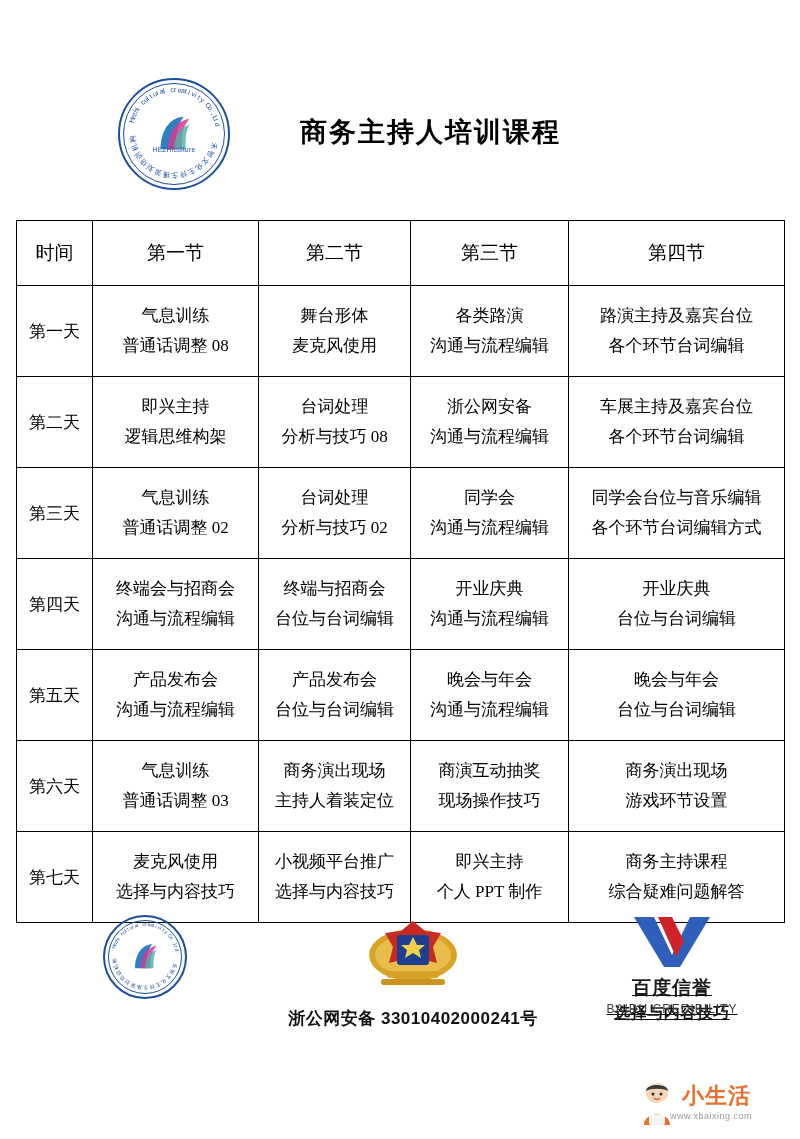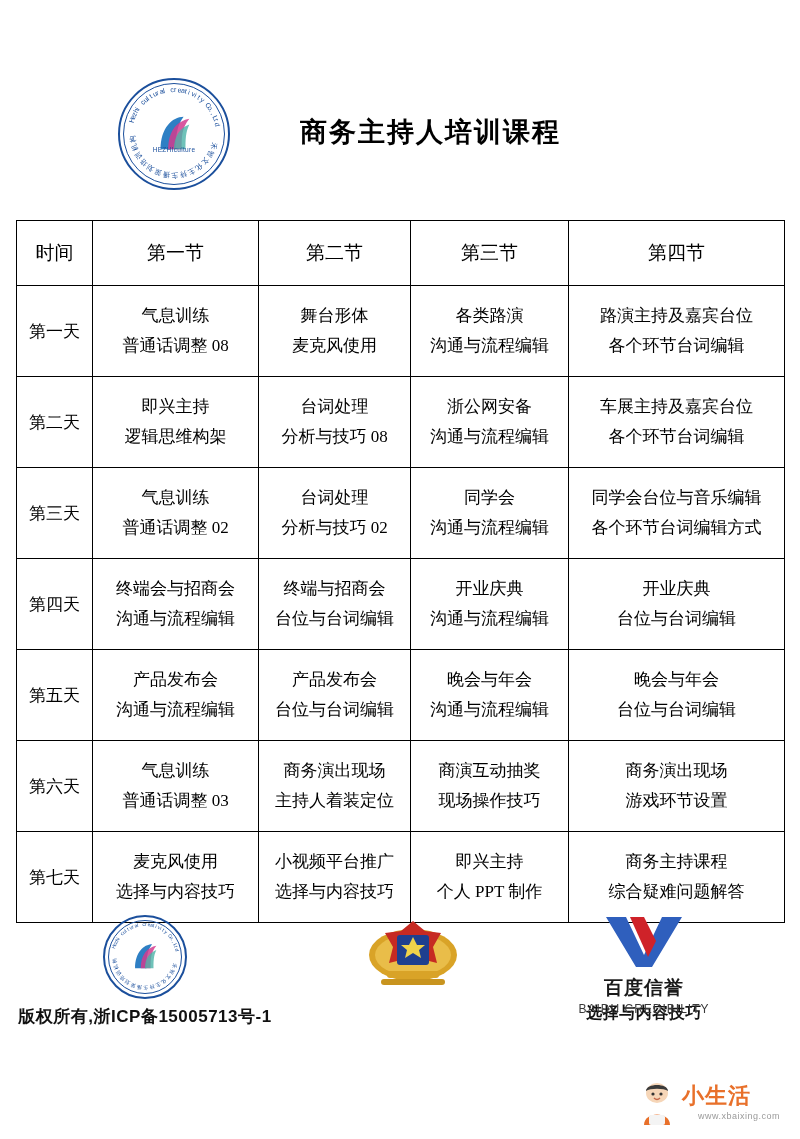--- a/index.html
+++ b/index.html
@@ -142,21 +142,21 @@
     top: 905px;
     width: 800px;
     height: 170px;
   }
   .badge {
     position: absolute;
     text-align: center;
   }
   .badge-icp  { left: 14px;  top: 10px; width: 262px; }
   .badge-gov  { left: 280px; top: 10px; width: 266px; }
-  .badge-baidu{ left: 528px; top: 10px; width: 232px; }
+  .badge-baidu{ left: 556px; top: 10px; width: 232px; text-decoration: underline; }
 
   .badge-caption {
     margin-top: 6px;
     font-size: 17px;
     font-family: "Liberation Sans", sans-serif;
     font-weight: bold;
     color: #111;
     letter-spacing: .5px;
     white-space: nowrap;
   }
@@ -226,21 +226,21 @@
     left: 46px;
     top: 4px;
     font-family: "Liberation Sans", sans-serif;
     font-size: 22px;
     font-weight: bold;
     color: #e8702a;
     letter-spacing: 1px;
   }
   .wm-sub {
     position: absolute;
-    left: 62px;
+    left: 34px;
     top: 34px;
     font-family: "Liberation Sans", sans-serif;
     font-size: 9px;
     color: #9a9a9a;
     letter-spacing: .5px;
   }
 </style>
 </head>
 <body>
 
@@ -582,35 +582,35 @@
           <span style="transform: rotate(54deg) translate(0px, 34px) rotate(180deg);">训</span>
           <span style="transform: rotate(66deg) translate(0px, 34px) rotate(180deg);">机</span>
           <span style="transform: rotate(78deg) translate(0px, 34px) rotate(180deg);">构</span>
         </div>
       <svg class="seal-swirl" viewBox="0 0 48 48">
         <path d="M10 40 C10 18, 22 6, 34 6 C28 14, 26 22, 26 40 Z" fill="#2e7fc4"></path>
         <path d="M18 40 C18 20, 28 10, 40 8 C32 18, 32 26, 32 40 Z" fill="#d23b8e" opacity="0.85"></path>
         <path d="M24 40 C24 26, 30 18, 40 14 C36 22, 36 30, 36 40 Z" fill="#4bb3a8" opacity="0.8"></path>
       </svg>
     </div>
-    <div class="badge-caption">版权所有,浙ICP备15005713号-1</div>
   </div>
 
   <div class="badge badge-gov">
     <div class="gov-emblem">
       <svg viewBox="0 0 92 86" width="92" height="86">
         <ellipse cx="46" cy="40" rx="44" ry="26" fill="#d9a327"></ellipse>
         <ellipse cx="46" cy="40" rx="38" ry="21" fill="#e9bd49"></ellipse>
         <path d="M46 6 L58 16 L74 18 L66 32 L70 48 L46 42 L22 48 L26 32 L18 18 L34 16 Z" fill="#c62a22"></path>
         <rect x="30" y="20" width="32" height="30" rx="3" fill="#1e3f8f"></rect>
         <path d="M46 22 L50 30 L58 30 L52 35 L54 43 L46 38 L38 43 L40 35 L34 30 L42 30 Z" fill="#f0d24a"></path>
         <rect x="20" y="56" width="52" height="7" rx="3" fill="#d9a327"></rect>
         <rect x="14" y="64" width="64" height="6" rx="3" fill="#c8941f"></rect>
       </svg>
     </div>
+    <div class="badge-caption">浙公网安备 33010402000241号</div>
   </div>
 
   <div class="badge badge-baidu">
     <div class="baidu-mark">
       <svg class="baidu-v" viewBox="0 0 84 54">
         <path d="M4 2 L24 2 L42 40 L60 2 L80 2 L50 52 L34 52 Z" fill="#2f5fbd"></path>
         <path d="M28 2 L42 2 L54 26 L46 42 Z" fill="#cf2229"></path>
       </svg>
       <div class="baidu-word">百度信誉</div>
       <div class="baidu-sub">BAIDU CREDIBILITY</div>

